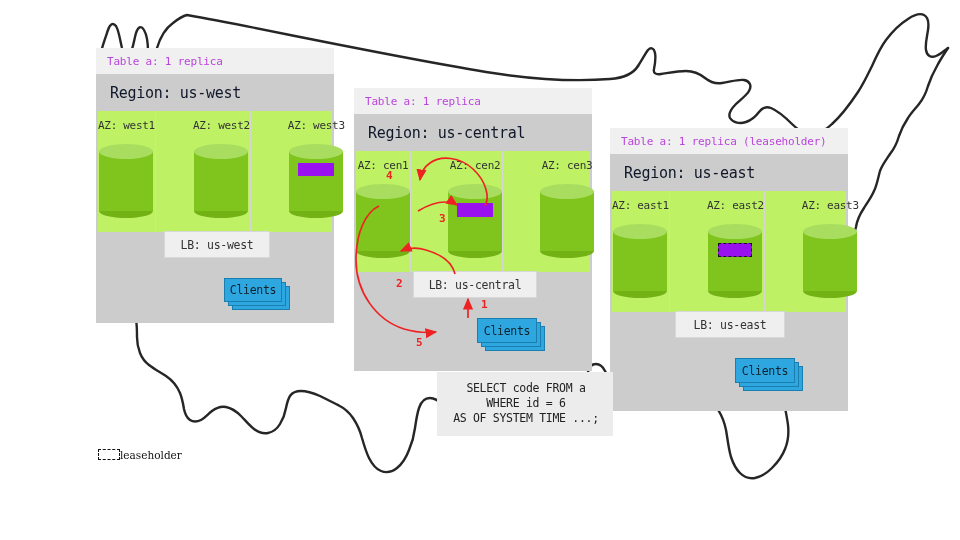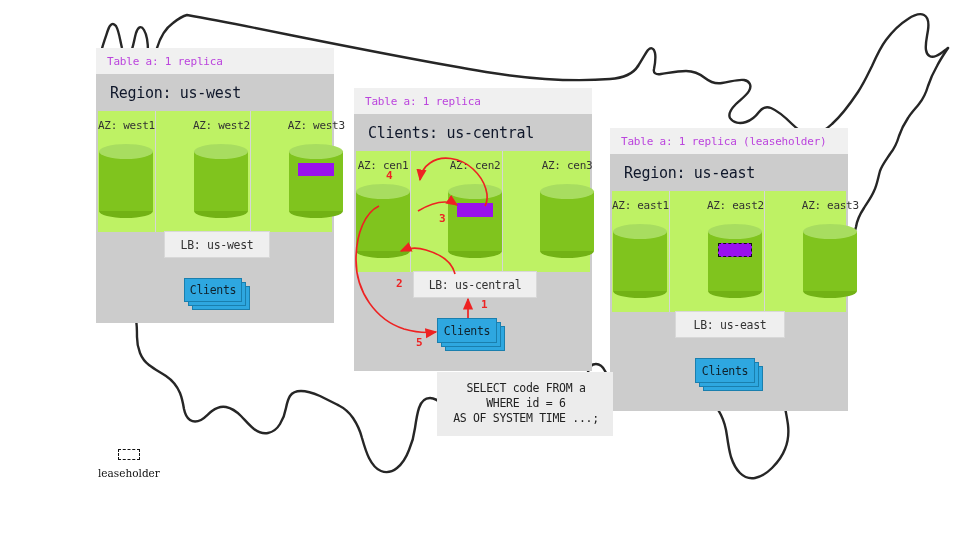--- a/index.html
+++ b/index.html
@@ -29,32 +29,32 @@
   .range{position:absolute;background:#9911ee;}
   .range.lease{border:1.6px dashed #111111;box-sizing:border-box;}
 
   
   .lb{position:absolute;background:#efefef;border:1px solid #d8d8d8;
       font-size:11.5px;color:#333;letter-spacing:-.3px;
       display:flex;align-items:center;justify-content:center;white-space:nowrap;}
 
   
   .clients{position:absolute;}
-  .clients .card{position:absolute;background:#2ea7e0;border:1px solid #1a7fae;}
+  .clients .card{position:absolute;background:#2ea7e0;border:1px solid #1a7fae;margin-left:40px;}
   .clients .card.c3{left:8px;top:8px;}
   .clients .card.c2{left:4px;top:4px;}
   .clients .card.c1{left:0;top:0;display:flex;align-items:center;justify-content:center;}
   .clients .lbl{font-size:11.5px;color:#10222c;letter-spacing:-.3px;white-space:nowrap;}
 
   
   .sqlbox{position:absolute;background:#ececec;padding:9px 12px 10px 14px;}
   .sqlbox div{font-size:11.5px;color:#222;line-height:15px;letter-spacing:-.3px;white-space:nowrap;}
 
   
-  .legend{position:absolute;display:flex;align-items:center;gap:7px;flex-direction:column;}
+  .legend{position:absolute;display:flex;align-items:flex-start;}
   .legend .sw{width:22px;height:11px;border:1.6px dashed #111;box-sizing:border-box;background:transparent;}
   .legend .txt{font-size:10.5px;color:#111;font-family:"DejaVu Serif","Liberation Serif",serif;letter-spacing:0px;}
 
   
   .arrows{position:absolute;left:0;top:0;width:960px;height:540px;pointer-events:none;}
   .anum{position:absolute;color:#ee2222;font-size:11px;font-weight:bold;}
 </style>
 </head>
 <body>
 
@@ -225,21 +225,21 @@
       <div class="card c1" style="width:56px;height:22px;">
         <span class="lbl">Clients</span>
       </div>
     </div>
   </div>
 
   <div class="region" style="left:354px;top:88px;width:238px;height:283px;">
     <div class="region-head">
       <div class="region-head-text">Table a: 1 replica</div>
     </div>
-    <div class="region-title">Clients: us-central</div>
+    <div class="region-title">Region: us-central</div>
     <div class="az-strip">
       <div class="az">
         <div class="az-label">AZ: cen1</div>
         <div class="cyl" style="width:54px;height:74px;">
           <div class="cyl-bot" style="width:54px;height:14px;top:60px;"></div>
           <div class="cyl-body" style="width:54px;height:60px;top:7px;"></div>
           <div class="cyl-top" style="width:54px;height:15px;"></div>
         </div>
       </div>
       <div class="az">

